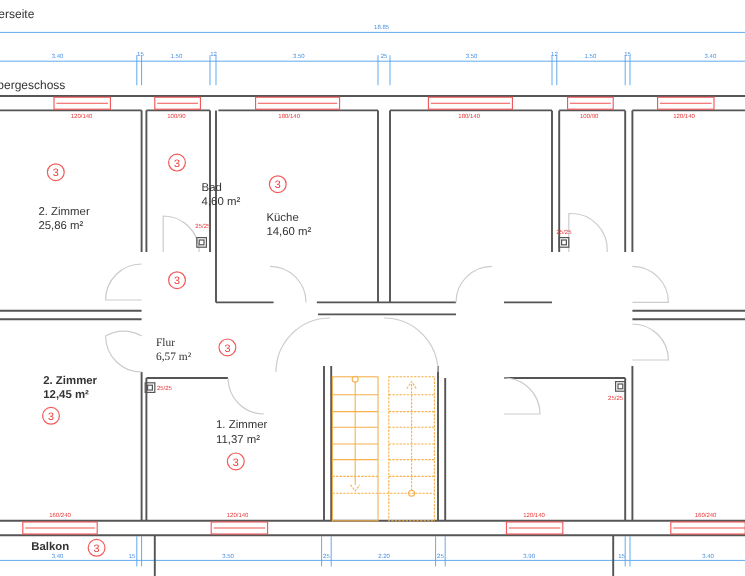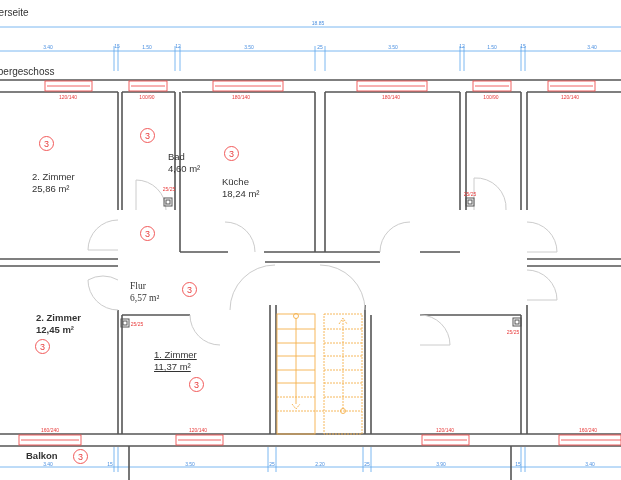--- a/index.html
+++ b/index.html
@@ -209,31 +209,31 @@
 <div class="lbl" style="left:32px; top:171px;">
   <div>2. Zimmer</div>
   <div>25,86 m²</div>
 </div>
 <div class="lbl" style="left:148px; top:151px;margin-left:20px;">
   <div>Bad</div>
   <div>4,60 m²</div>
 </div>
 <div class="lbl" style="left:222px; top:176px;">
   <div>Küche</div>
-  <div>18,24 m²</div>
+  <div>14,60 m²</div>
 </div>
 <div class="lbl" style="left:130px; top:280px;font-family:Liberation Serif, serif;">
   <div>Flur</div>
   <div>6,57 m²</div>
 </div>
 <div class="lbl" style="left:36px; top:312px;font-weight:bold;">
   <div>2. Zimmer</div>
   <div>12,45 m²</div>
 </div>
-<div class="lbl" style="left:154px; top:349px;text-decoration:underline;">
+<div class="lbl" style="left:180px; top:349px;">
   <div>1. Zimmer</div>
   <div>11,37 m²</div>
 </div>
 <div class="lbl" style="left:26px; top:450px;font-weight:bold;">
   <div>Balkon</div>
 </div>
 
 <div class="badge" style="left:39px; top:136px;">3</div>
 <div class="badge" style="left:140px; top:128px;">3</div>
 <div class="badge" style="left:224px; top:146px;">3</div>

